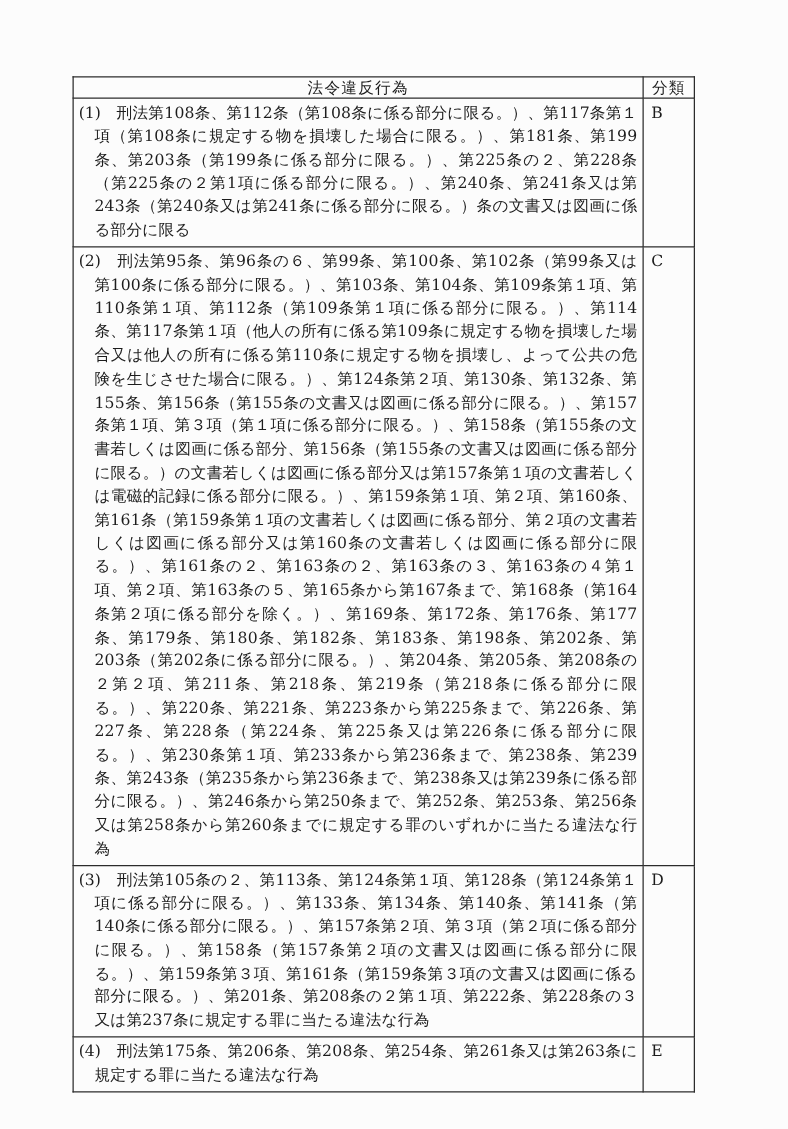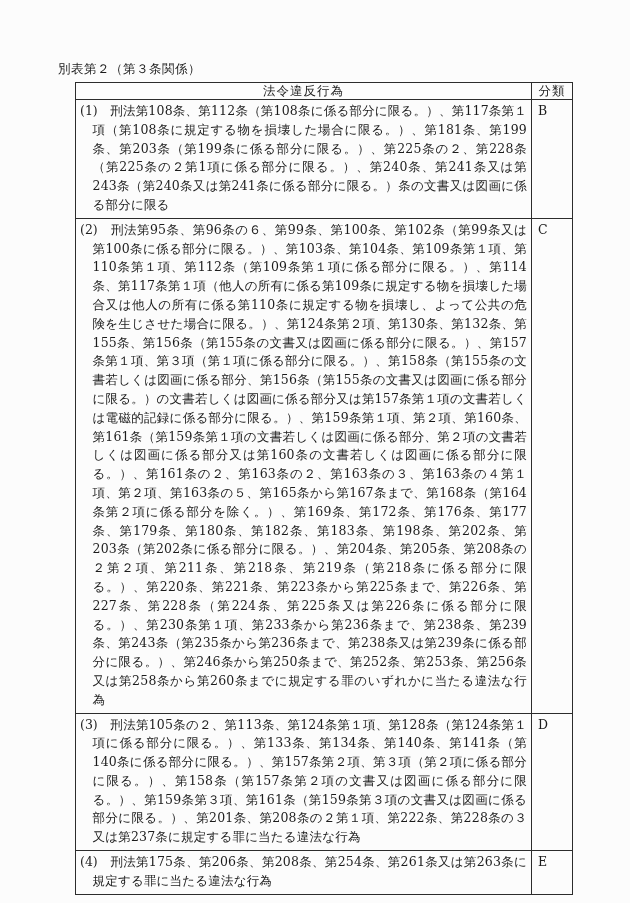--- a/index.html
+++ b/index.html
@@ -21,21 +21,21 @@
   .doc-title {
     font-size: 12.5px;
     line-height: 15px;
     letter-spacing: 0.5px;
     margin: 0 0 6px 0;
   }
   table.law-table {
     border-collapse: collapse;
     table-layout: fixed;
     width: 497px;
-    margin-left: 17px;
+    margin-left: 0;
     background: #fcfcfc;
   }
   .law-table th, .law-table td {
     border: 1px solid #2c2c2c;
     box-sizing: border-box;
   }
   .law-table th {
     font-weight: normal;
     font-size: 12.5px;
     line-height: 14px;
@@ -64,21 +64,20 @@
     vertical-align: top;
     font-size: 12.5px;
     line-height: 18.8px;
     padding: 2px 2px 0 6px;
   }
 </style>
 </head>
 <body>
 
 <div class="page">
-  <div class="doc-title">別表第２（第３条関係）</div>
 
   <table class="law-table">
     <colgroup>
       <col class="col-act">
       <col class="col-cat">
     </colgroup>
     <thead>
       <tr>
         <th>法令違反行為</th>
         <th>分類</th>

